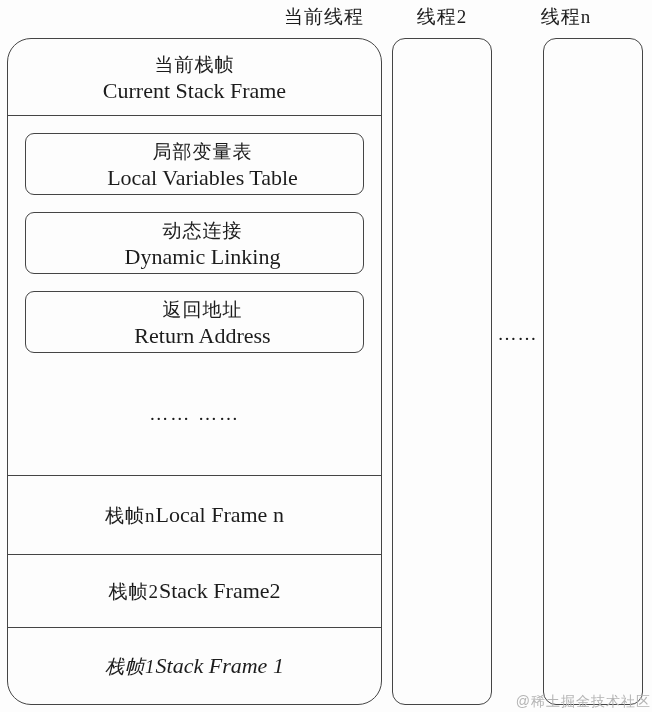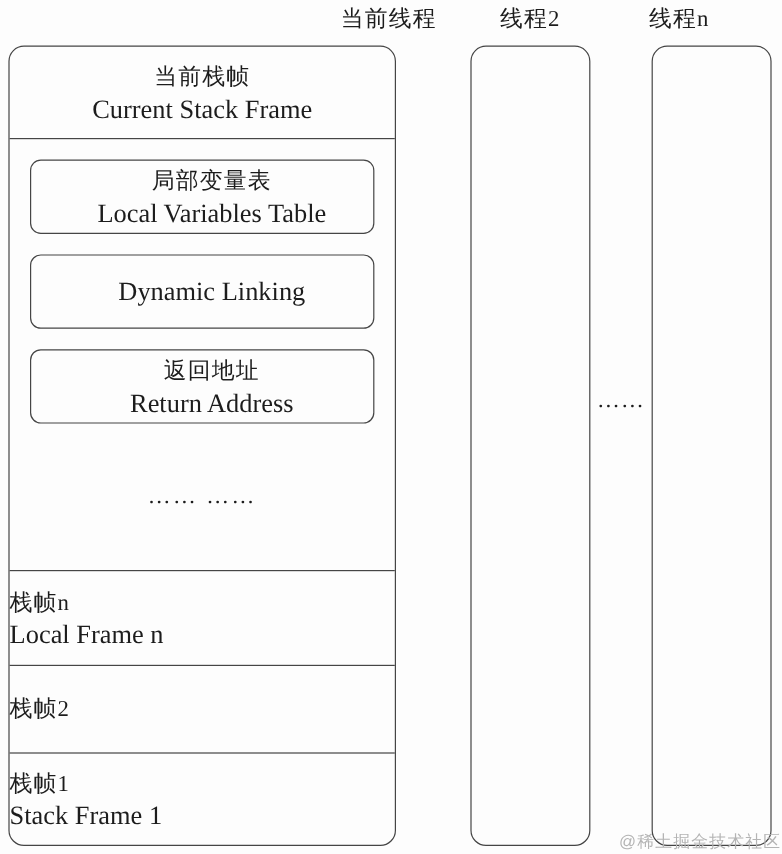--- a/index.html
+++ b/index.html
@@ -20,23 +20,23 @@
     text-align: center;
     letter-spacing: 1px;
   }
   .main-title { left: 7px;   width: 357px; text-align: right; }
   .t2-title   { left: 392px; width: 100px; }
   .tn-title   { left: 516px; width: 100px; }
 
   .main-box {
     position: absolute;
     left: 7px; top: 38px;
-    width: 323px; height: 667px;
+    width: 375px; height: 667px;
     border: 1.5px solid #454545;
-    border-radius: 13px;
+    border-radius: 24px;
     box-sizing: border-box;
     display: flex;
     flex-direction: column;
   }
   .section { box-sizing: border-box; }
   .header-section {
     height: 77px;
     border-bottom: 1.5px solid #454545;
     display: flex; flex-direction: column;
     justify-content: center; align-items: center;
@@ -59,26 +59,26 @@
     padding-left: 16px;
   }
   .inner-ellipsis {
     flex: 1;
     display: flex; align-items: center; justify-content: center;
     font-size: 19px;
     letter-spacing: 2px;
   }
   .frame-section {
     border-bottom: 1.5px solid #454545;
-    display: flex; flex-direction: column;
-    justify-content: center; align-items: flex-start;
+    display: flex; 
+    justify-content: center; align-items: center;
   }
   .frame-n { height: 79px; }
   .frame-2 { height: 73px; }
-  .frame-1 { height: 76px; border-bottom: none; }
+  .frame-1 { height: 76px; border-bottom: none; font-style: italic; }
 
   .zh { font-size: 19px; line-height: 27px; letter-spacing: 1px; }
   .en { font-size: 22px; line-height: 26px; }
 
   .thread-box {
     position: absolute;
     top: 38px;
     width: 100px; height: 667px;
     border: 1.5px solid #454545;
     border-radius: 13px;
@@ -121,35 +121,37 @@
       <div class="zh">当前栈帧</div>
       <div class="en">Current Stack Frame</div>
     </div>
 
     <div class="section inner-section">
       <div class="inner-box">
         <div class="zh">局部变量表</div>
         <div class="en">Local Variables Table</div>
       </div>
       <div class="inner-box">
+        <div class="zh">动态连接</div>
         <div class="en">Dynamic Linking</div>
       </div>
       <div class="inner-box">
         <div class="zh">返回地址</div>
         <div class="en">Return Address</div>
       </div>
       <div class="inner-ellipsis">…… ……</div>
     </div>
 
     <div class="section frame-section frame-n">
       <div class="zh">栈帧n</div>
       <div class="en">Local Frame n</div>
     </div>
     <div class="section frame-section frame-2">
       <div class="zh">栈帧2</div>
+      <div class="en">Stack Frame2</div>
     </div>
     <div class="section frame-section frame-1">
       <div class="zh">栈帧1</div>
       <div class="en">Stack Frame 1</div>
     </div>
 
   </div>
 
   <div class="thread-box t2-box"></div>
 

